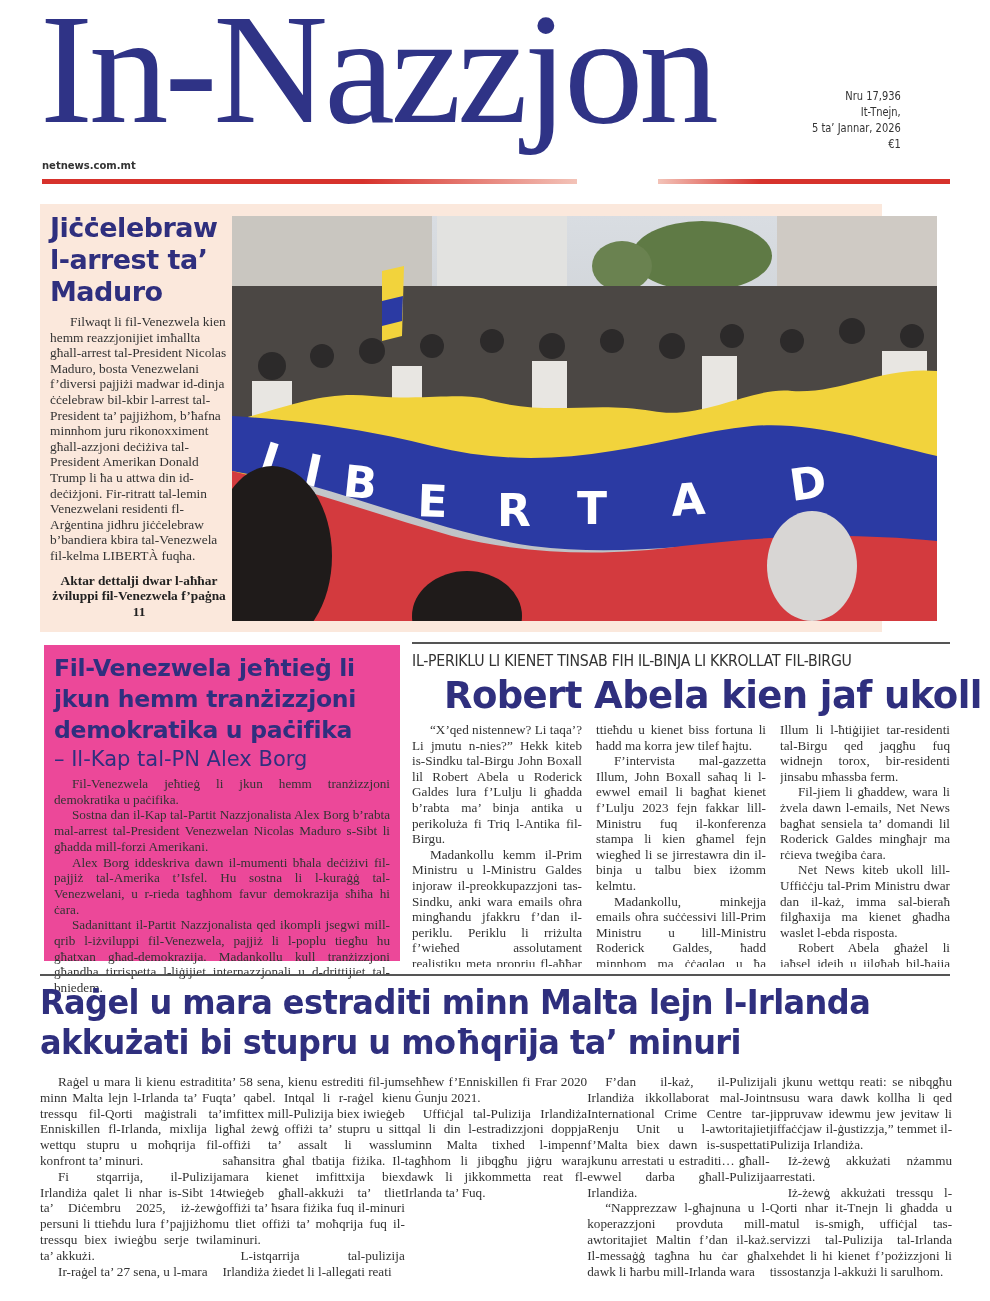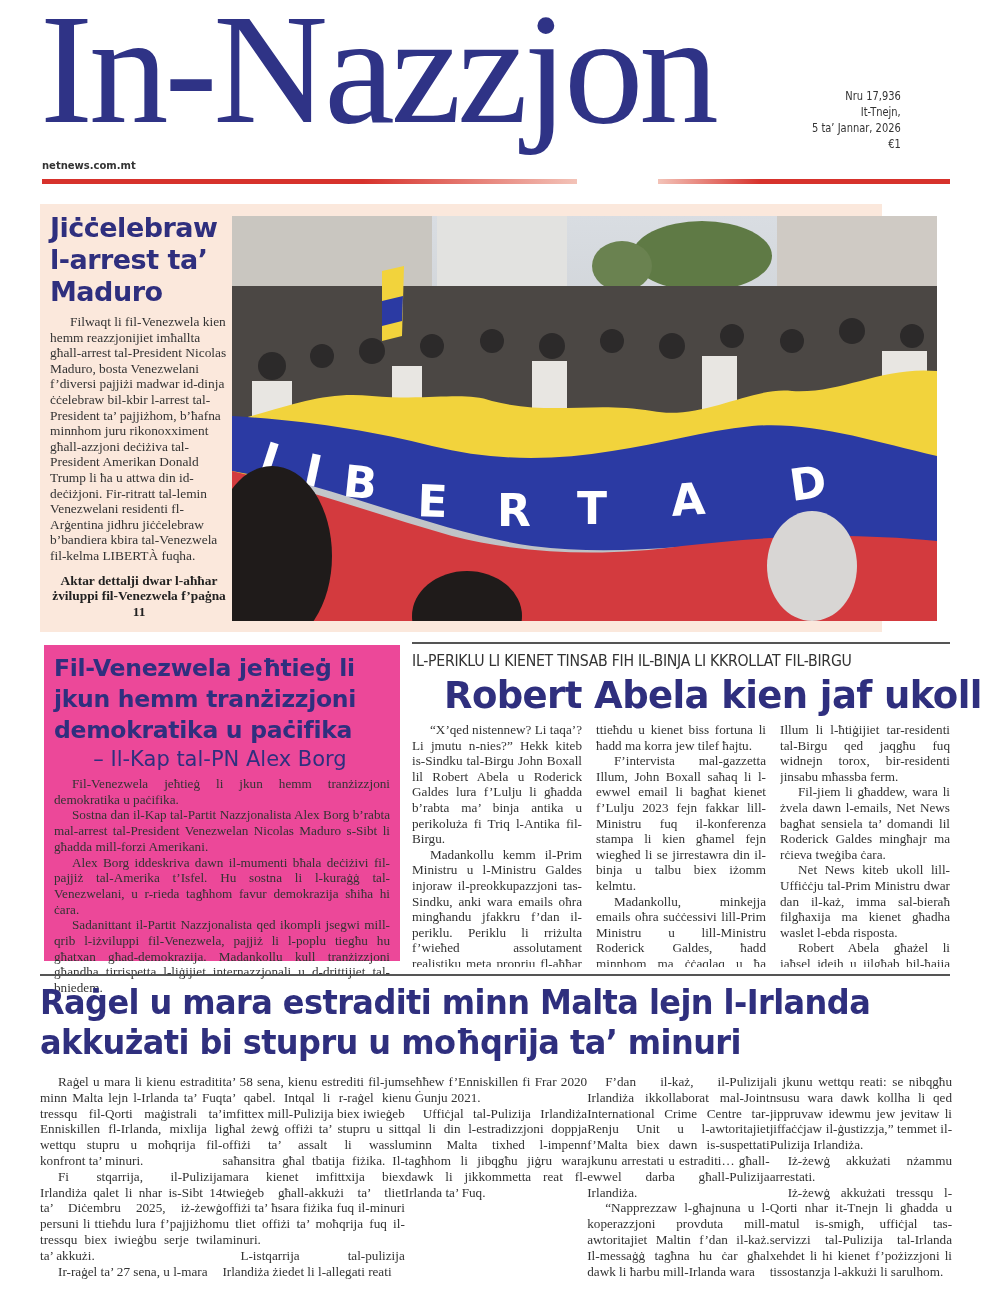--- a/index.html
+++ b/index.html
@@ -19,21 +19,21 @@
   .lead { position: absolute; left: 40px; top: 204px; width: 842px; height: 428px; background: #fbe8dc; }
   .lead-side { position: absolute; left: 10px; top: 8px; width: 178px; }
   .lead-title { font-family: "DejaVu Sans", sans-serif; font-weight: bold; font-size: 27px; line-height: 32px; color: #2f2f7e; letter-spacing: -0.5px; }
   .lead-body { margin-top: 6px; font-size: 13.4px; line-height: 15.6px; color: #333; text-indent: 20px; }
   .lead-more { margin-top: 9px; font-weight: bold; font-size: 13.4px; line-height: 15.6px; text-align: center; color: #222; }
   .photo { position: absolute; left: 192px; top: 12px; width: 705px; height: 405px; overflow: hidden; background: #8a8d94; }
 
   
   .vbox { position: absolute; left: 44px; top: 645px; width: 356px; height: 316px; background: #ec4899; padding: 8px 10px 0 10px; }
   .vbox-title { font-family: "DejaVu Sans", sans-serif; font-weight: bold; font-size: 23.5px; line-height: 31px; color: #2f2f7e; letter-spacing: -0.3px; }
-  .vbox-by { font-family: "DejaVu Sans", sans-serif; font-size: 21px; line-height: 26px; color: #2f2f7e; text-align: center; padding-right: 4px; }
+  .vbox-by { font-family: "DejaVu Sans", sans-serif; font-size: 21px; line-height: 26px; color: #2f2f7e; text-align: left; padding-right: 4px; }
   .vbox-body { margin-top: 4px; font-size: 13.2px; line-height: 15.7px; text-align: justify; color: #333; }
   .vbox-body p { text-indent: 18px; }
 
   
   .rule-abela { position: absolute; left: 412px; top: 642px; width: 538px; height: 2px; background: #555; }
   .kicker { position: absolute; left: 412px; top: 652px; font-family: "DejaVu Sans", sans-serif; font-size: 15.2px; color: #333; letter-spacing: -0.3px; transform: scaleX(0.93); transform-origin: left top; white-space: nowrap; }
   .abela-title { position: absolute; left: 412px; top: 673px; font-family: "DejaVu Sans", sans-serif; font-weight: bold; font-size: 37px; line-height: 46px; color: #2f2f7e; letter-spacing: -0.6px; white-space: nowrap; margin-left: 32px; }
   .cols { position: absolute; display: flex; gap: 14px; }
   .abela-cols { left: 412px; top: 722px; width: 538px; height: 245px; }
   .col { flex: 1; font-size: 13.2px; line-height: 15.6px; text-align: justify; color: #333; hyphens: auto; overflow: hidden; }

